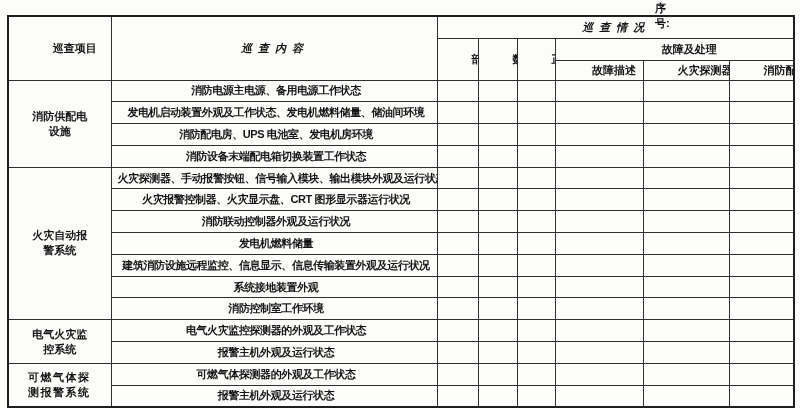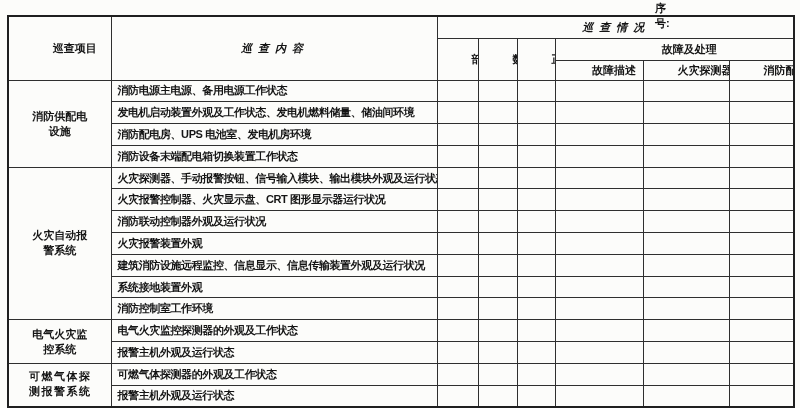--- a/index.html
+++ b/index.html
@@ -53,27 +53,26 @@
   thead tr.r3 { height: 20px; }
   tbody tr { height: 21.8px; }
   td.spread { letter-spacing: 0.55em; padding-left: 0.55em; font-style: italic; }
   td.group-cell {
     text-align: center;
     white-space: normal;
     line-height: 15px;
     padding: 0 19px;
   }
   td.group-cell.left {
-    text-align: right;
+    text-align: left;
     letter-spacing: 1.5px;
     word-break: break-all;
-    font-family: Liberation Mono, monospace;
   }
   td.content-cell {
-    text-align: left;
+    text-align: center;
     white-space: nowrap;
     letter-spacing: -0.4px;
     padding: 0 2px 0 6px;
   }
   td.blank-cell { padding: 0; }
 </style>
 </head>
 <body>
 
 <div class="page">
@@ -169,21 +168,21 @@
         <tr>
           <td class="content-cell">消防联动控制器外观及运行状况</td>
           <td class="blank-cell"></td>
           <td class="blank-cell"></td>
           <td class="blank-cell"></td>
           <td class="blank-cell"></td>
           <td class="blank-cell"></td>
           <td class="blank-cell"></td>
         </tr>
         <tr>
-          <td class="content-cell">火灾报警装置外观</td>
+          <td class="content-cell">发电机燃料储量</td>
           <td class="blank-cell"></td>
           <td class="blank-cell"></td>
           <td class="blank-cell"></td>
           <td class="blank-cell"></td>
           <td class="blank-cell"></td>
           <td class="blank-cell"></td>
         </tr>
         <tr>
           <td class="content-cell">建筑消防设施远程监控、信息显示、信息传输装置外观及运行状况</td>
           <td class="blank-cell"></td>

